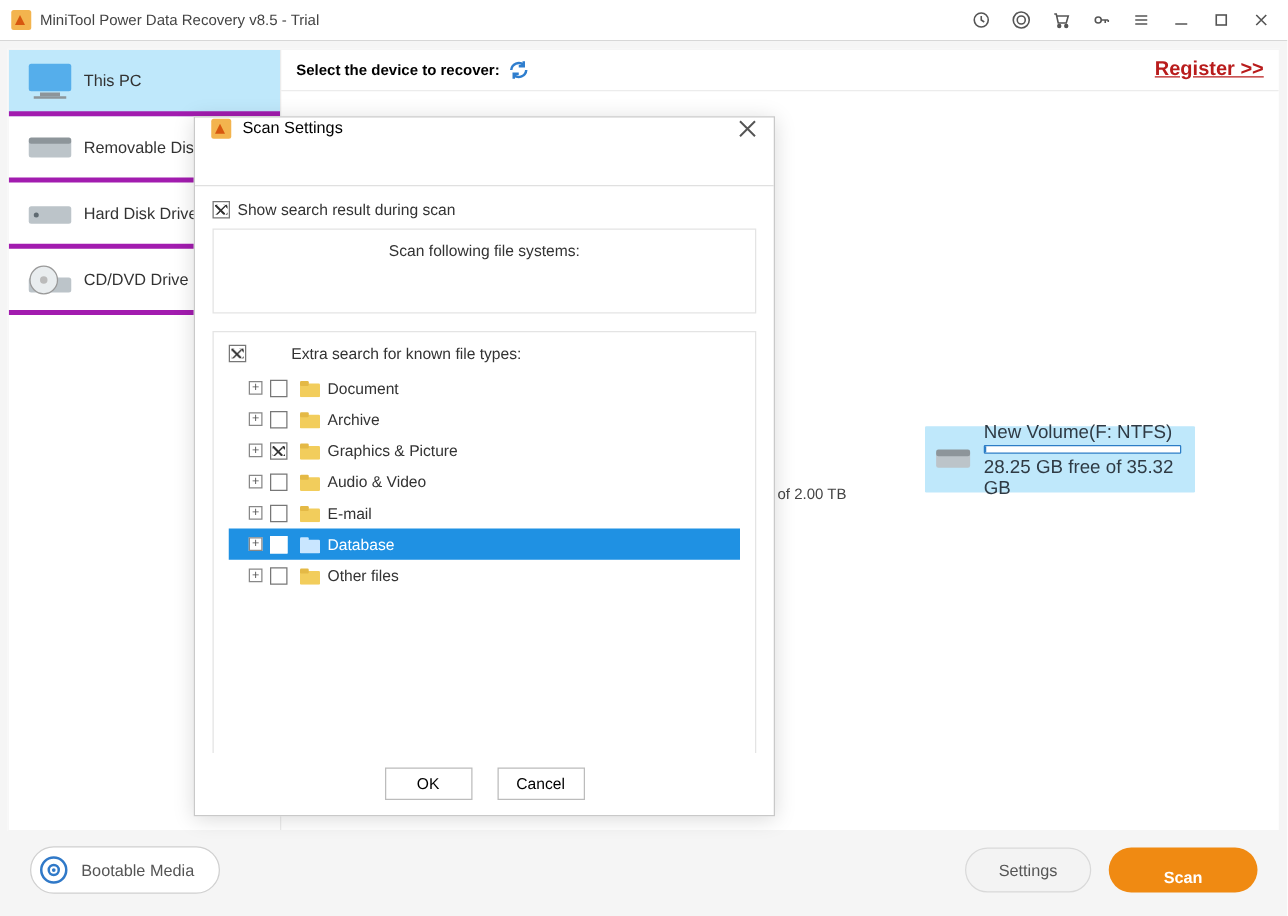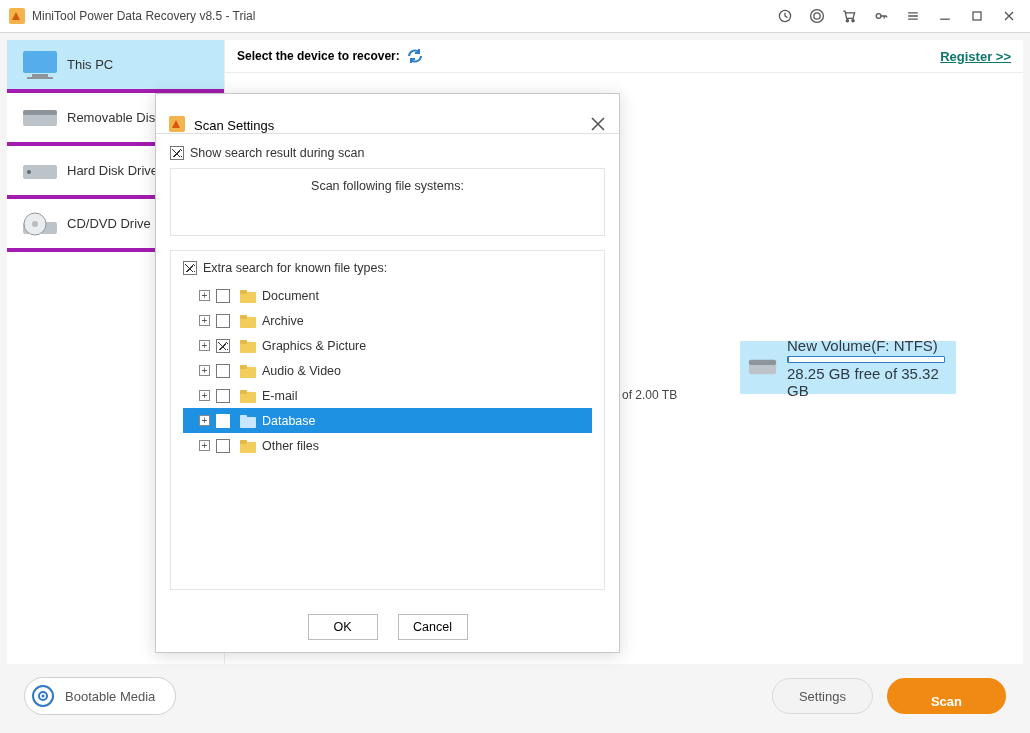--- a/index.html
+++ b/index.html
@@ -27,21 +27,21 @@
   .side-item .icon { width:46px; height:36px; margin-right:4px; display:flex;
                      align-items:center; justify-content:center; }
   .side-item.active { background:#bfe8fb; }
 
   
   .main { flex:1; display:flex; flex-direction:column; }
   .main-head { height:33px; border-bottom:1px solid #ececec; display:flex; align-items:center;
                padding:0 12px; font-size:12px; }
   .main-head .refresh-ic { width:18px; height:18px; margin-left:6px; }
   .main-head .head-spacer { flex:1; }
-  .register-link { font-weight:700; color:#0f766e; text-decoration:underline; cursor:pointer; font-size:13px; }
+  .register-link { font-weight:700; color:#b91c1c; text-decoration:underline; cursor:pointer; font-size:16px; }
 
   .device-area { flex:1; padding:16px 20px 0 20px; position:relative; }
 
   
   .vol-tile { position:absolute; top:268px; left:515px; width:216px; height:53px;
               background:#bfe8fb; display:flex; align-items:center; padding:5px 8px;
               border-radius:1px; cursor:pointer; }
   .vol-tile .disk-ic { width:32px; height:24px; margin-right:10px; }
   .vol-tile .vol-txt { display:flex; flex-direction:column; font-size:15px; color:#2f3a44; }
   .prog-bar { width:158px; height:7px; background:#fff; border:1px solid #2c7dc6;
@@ -62,21 +62,21 @@
                   background:#f3f3f3; border-radius:18px; margin-right:14px;
                   font-size:13px; color:#555; cursor:pointer; }
   .scan-btn { height:36px; padding:16px 44px; border:none; border-radius:18px;
               background:#f08a12; color:#fff; font-weight:700; font-size:13px;
               cursor:pointer; }
 
   
   .modal { position:absolute; left:155px; top:93px; width:465px; height:560px;
            background:#fff; border:1px solid #c9c9c9; box-shadow:0 2px 16px rgba(0,0,0,.15);
            display:flex; flex-direction:column; z-index:10; }
-  .modal-head { height:40px; display:flex; align-items:flex-end; padding:0 12px;
+  .modal-head { height:55px; display:flex; align-items:flex-start; padding:0 12px;
                 border-bottom:1px solid #e0e0e0; font-size:13px; }
   .modal-head .m-icon { width:18px; height:18px; margin-right:8px; }
   .modal-head .m-spacer { flex:1; }
   .modal-head .close { width:18px; height:18px; cursor:pointer; }
 
   .modal-body { flex:1; padding:12px 14px 8px 14px; font-size:12.5px; color:#333; overflow:auto; }
   .chk-row { display:flex; align-items:center; margin-bottom:8px; }
   .chk { width:14px; height:14px; border:1px solid #777; margin-right:6px; display:inline-flex;
          align-items:center; justify-content:center; background:#fff; cursor:pointer; }
   .chk.checked::after { content:""; width:10px; height:8px; display:block;
@@ -85,21 +85,21 @@
       background-size:8px 8px; }
   .chk.disabled { border-color:#bbb; }
 
   .fs-box { border:1px solid #e4e4e4; padding:10px 14px 32px 14px; margin-bottom:14px; }
   .fs-box .fs-title { text-align:center; margin-bottom:10px; font-size:12.5px; }
   .fs-list { display:flex; flex-wrap:wrap; gap:20px; }
   .fs-item { display:flex; align-items:center; color:#333; }
   .fs-item.disabled { color:#bbb; }
 
   .type-box { border:1px solid #e4e4e4; padding:10px 12px 14px 12px; height:340px; }
-  .type-head { display:flex; align-items:center; margin-bottom:8px; }
+  .type-head { display:flex; align-items:center; margin-bottom:8px;gap:30px; }
   .tree { }
   .tree-row { display:flex; align-items:center; height:25px; padding-left:16px; cursor:pointer; }
   .tree-row .expander { width:11px; height:11px; border:1px solid #888; margin-right:6px;
                         display:flex; align-items:center; justify-content:center;
                         font-size:10px; line-height:9px; color:#555; background:#fff; }
   .tree-row .folder-ic { width:16px; height:14px; margin: 0 6px 0 4px; }
   .tree-row.selected { background:#1f91e3; color:#fff; }
   .tree-row.selected .chk { border-color:#fff; background:#fff; }
   .tree-row.selected .folder-ic rect { fill:#c9e6ff; }
 

